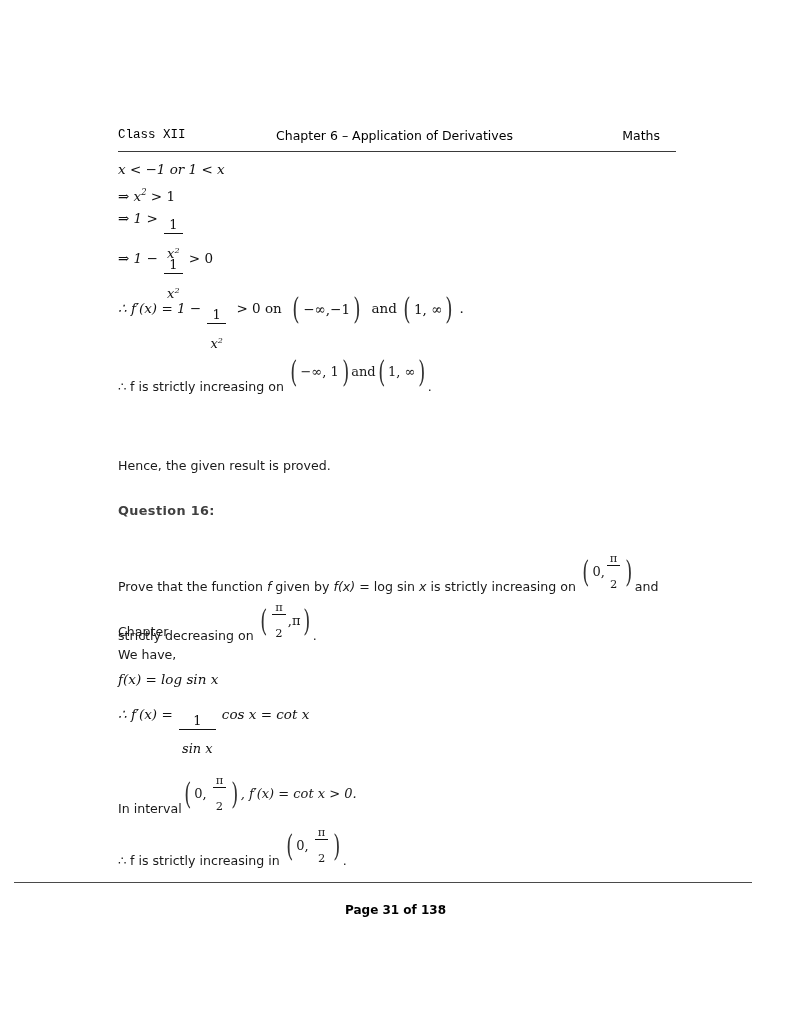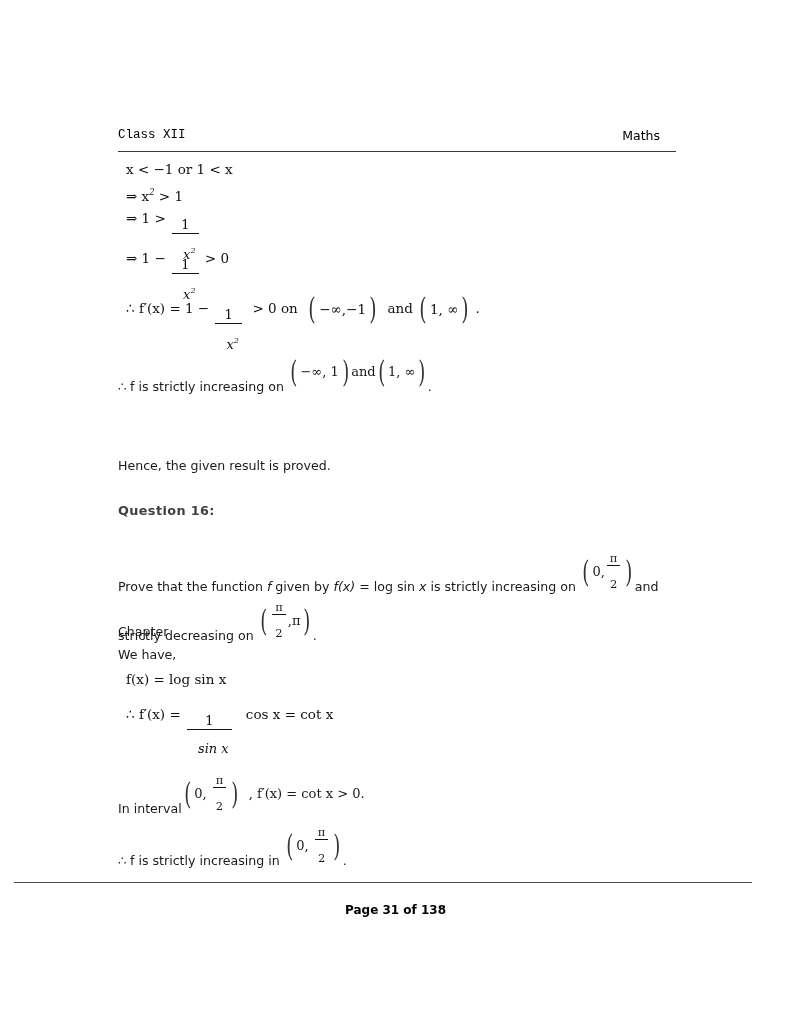--- a/index.html
+++ b/index.html
@@ -57,22 +57,22 @@
   
   .math {
     position: absolute;
     font-family: "DejaVu Serif", serif;
     font-size: 13.5px;
     color: #111;
     white-space: nowrap;
     line-height: 1;
   }
   .math i, .mi {
+    font-style: italic;
     font-family: "DejaVu Serif", serif;
-    margin-left: 8px;
   }
   .op { font-style: normal; }
 
   
   .frac {
     display: inline-flex;
     flex-direction: column;
     align-items: center;
     justify-content: center;
     vertical-align: -0.48em;
@@ -170,20 +170,21 @@
     color: #000;
   }
 </style>
 </head>
 <body>
 
 <div class="page">
 
   <div class="header">
     <span class="h-class">Class XII</span>
+    <span class="h-chapter">Chapter 6 – Application of Derivatives</span>
     <span class="h-subject">Maths</span>
   </div>
 
   <div class="math" style="left:118px; top:163px;">
     <span class="mi">x &lt; −1 or 1 &lt; x</span>
   </div>
 
   <div class="math" style="left:118px; top:188px;">
     <span class="mi">⇒ x</span><sup class="pw">2</sup><span class="op">&nbsp;</span><span class="op">&gt; 1</span>
   </div>

